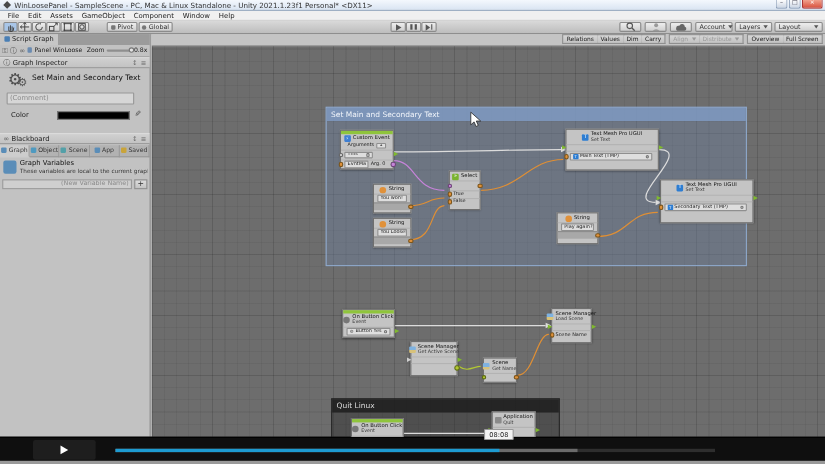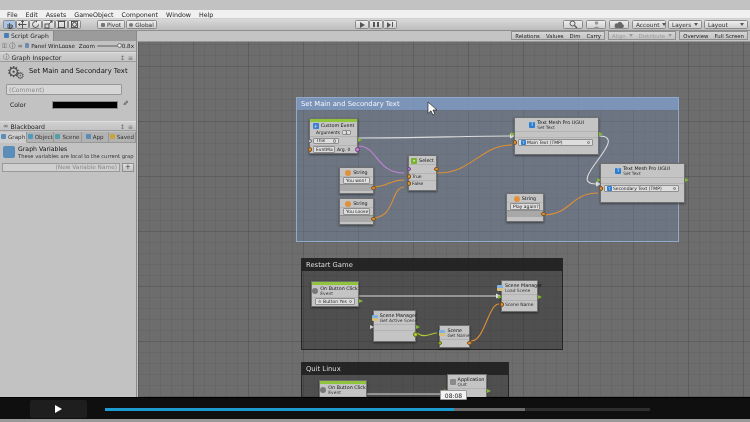--- a/index.html
+++ b/index.html
@@ -91,20 +91,27 @@
   .tooltip{left:440px;top:390px;width:27px;height:10px;background:#f3f3f3;border:1px solid #999;border-radius:1px;font-size:6px;color:#222;display:flex;align-items:center;justify-content:center;z-index:30;}
   .bottomstrip{left:0;top:419px;width:750px;height:3px;background:#9a9a9a;}
 
   svg{overflow:visible;}
 </style>
 </head>
 <body>
 
 <div id="app">
 
+  <div class="abs titlebar">
+    <div class="abs unity-logo"></div>
+    <div class="abs title-text">WinLoosePanel - SampleScene - PC, Mac &amp; Linux Standalone - Unity 2021.1.23f1 Personal* &lt;DX11&gt;</div>
+    <div class="abs winbtn" style="right:34px;">–</div>
+    <div class="abs winbtn" style="right:22px;">□</div>
+    <div class="abs winbtn close" style="right:2px;width:19px;">×</div>
+  </div>
 
   <div class="abs menubar">
     <span class="menu-item">File</span>
     <span class="menu-item">Edit</span>
     <span class="menu-item">Assets</span>
     <span class="menu-item">GameObject</span>
     <span class="menu-item">Component</span>
     <span class="menu-item">Window</span>
     <span class="menu-item">Help</span>
   </div>
@@ -287,23 +294,20 @@
       </span>
     <span class="gbtn">Overview</span>
     <span class="gbtn joined">Full Screen</span>
   </div>
 
   <div class="abs canvas">
 
     <div class="group g-blue" style="left:158px;top:55px;width:383px;height:145px;">
       <div class="group-title">Set Main and Secondary Text</div>
     </div>
-    <div class="group g-dark" style="left:163px;top:216px;width:262px;height:92px;">
-      <div class="group-title">Restart Game</div>
-    </div>
     <div class="group g-dark" style="left:163px;top:320px;width:208px;height:40px;">
       <div class="group-title">Quit Linux</div>
     </div>
 
     <svg class="abs" style="left:0;top:0;z-index:2;pointer-events:none;" width="612" height="355">
       <path d="M220,96 C280,96 330,94 372,94" stroke="#dcdcdc" stroke-width="1.1" fill="none"></path>
       <polygon points="372,91.5 377.5,94 372,96.5" fill="#dcdcdc"></polygon>
       <path d="M220,104 C240,104 238,131 266,131" stroke="#c583d8" stroke-width="1.1" fill="none"></path>
       <path d="M234,145 C252,145 250,138 266,138" stroke="#df8f35" stroke-width="1.1" fill="none"></path>
       <path d="M234,176 C258,176 252,146 266,145" stroke="#df8f35" stroke-width="1.1" fill="none"></path>

